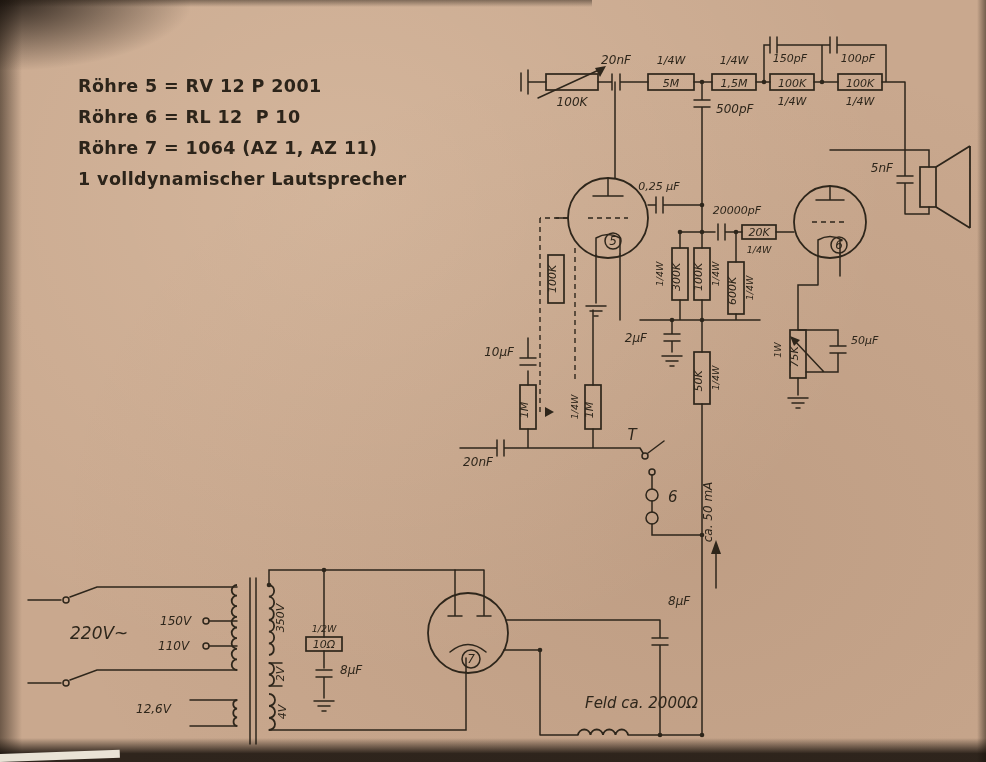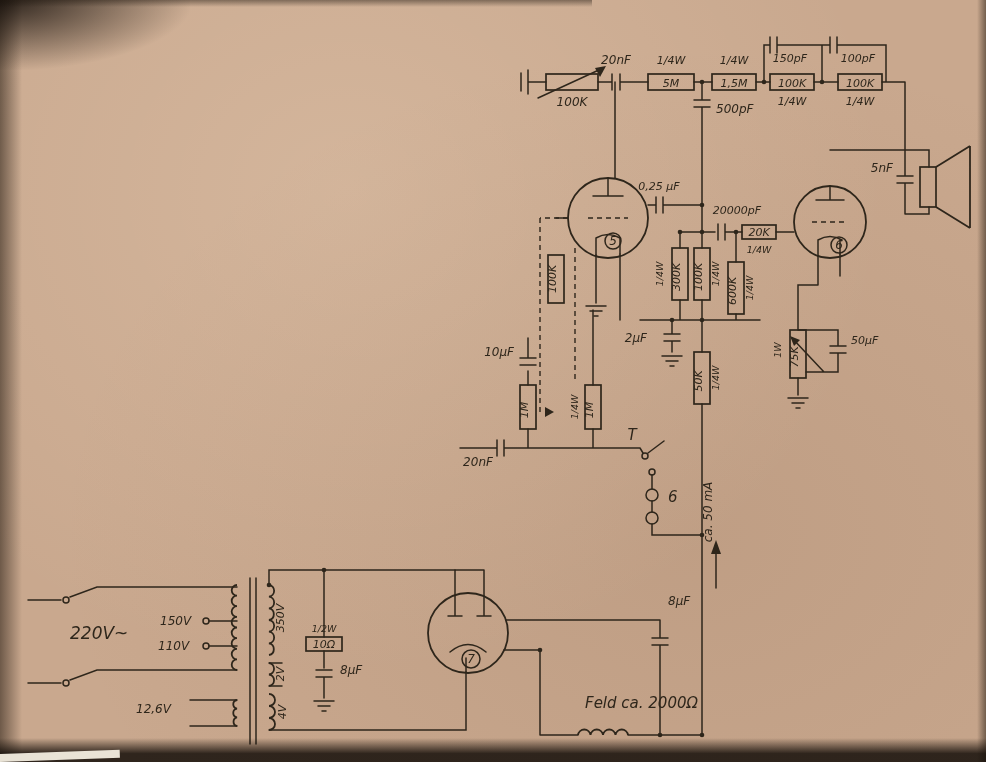--- a/index.html
+++ b/index.html
@@ -32,20 +32,26 @@
   .box{stroke:#2e261b;stroke-width:1.7;fill:none;}
   .dot{fill:#2e261b;stroke:none;}
   .oc{stroke:#2e261b;stroke-width:1.5;fill:none;}
   .ah{fill:#2e261b;stroke:none;}
 </style>
 </head>
 <body>
 
 <div id="page">
 
+  <div id="legend">
+    <div class="line">Röhre 5 = RV 12 P 2001</div>
+    <div class="line">Röhre 6 = RL 12  P 10</div>
+    <div class="line">Röhre 7 = 1064 (AZ 1, AZ 11)</div>
+    <div class="line">1 volldynamischer Lautsprecher</div>
+  </div>
 
   <svg width="986" height="762" viewBox="0 0 986 762">
 
     <path class="wire" d="M521,73 L521,91 M528,70 L528,94 M528,82 L546,82 M598,82 L612,82 M612,74 L612,90 M620,74 L620,90 M620,82 L648,82 M694,82 L712,82 M756,82 L770,82 M814,82 L838,82 M882,82 L905,82 M764,82 L764,45 L770,45 M770,37 L770,53 M777,37 L777,53 M777,45 L830,45 M822,45 L822,82 M830,37 L830,53 M837,37 L837,53 M837,45 L886,45 L886,82 M702,82 L702,100 M694,100 L710,100 M694,107 L710,107 M702,107 L702,248 M702,300 L702,352 M702,404 L702,735 M615,82 L615,178 M596,255 L596,303 M620,254 L620,320 M568,218 L556,218 M648,205 L656,205 M656,197 L656,213 M663,197 L663,213 M663,205 L702,205 M680,232 L680,248 M680,300 L680,320 M736,232 L736,262 M736,314 L736,320 M640,320 L760,320 M672,320 L672,334 M664,334 L680,334 M664,341 L680,341 M672,341 L672,352 M680,232 L715,232 M718,224 L718,240 M725,224 L725,240 M725,232 L742,232 M776,232 L794,232 M830,150 L905,150 M905,82 L905,176 M897,176 L913,176 M897,183 L913,183 M905,183 L905,214 M905,214 L929,214 L929,207 M905,150 L929,150 L929,167 M818,256 L818,285 M840,254 L840,276 M818,285 L798,285 L798,330 M798,378 L798,395 M798,330 L838,330 L838,346 M830,346 L846,346 M830,353 L846,353 M838,353 L838,372 L806,372 M824,372 L792,338 M528,385 L528,371 M520,365 L536,365 M520,358 L536,358 M528,358 L528,338 M528,429 L528,448 M593,429 L593,448 M593,385 L593,310 M460,448 L497,448 M497,440 L497,456 M504,440 L504,456 M504,448 L640,448 M640,448 L643,453 M648,453 L664,441 M652,475 L652,489 M652,501 L652,512 M652,524 L652,535 L702,535 M716,588 L716,554 M506,620 L660,620 M660,620 L660,638 M652,638 L668,638 M652,645 L668,645 M660,645 L660,735 M504,650 L540,650 M540,650 L540,735 M540,735 L578,735 M628,735 L702,735"></path>
 
     <path class="wire" d="M28,600 L61,600 M70,597 L97,587 L237,587 M28,683 L61,683 M70,680 L97,670 L237,670 M209,621 L237,621 M209,646 L237,646 M190,700 L237,700 M190,726 L237,726 M250,578 L250,744 M256,578 L256,744 M269,585 L269,570 L455,570 M324,570 L324,637 M324,651 L324,668 M316,670 L332,670 M316,677 L332,677 M324,677 L324,698 M269,663 L282,663 M269,686 L282,686 M269,730 L466,730 L466,672"></path>
 
     <path class="dashed" d="M568,218 L540,218 M540,218 L540,412 L544,412 M575,248 L575,380"></path>
     <polygon class="ah" points="554,412 545,407 545,417"></polygon>
 

